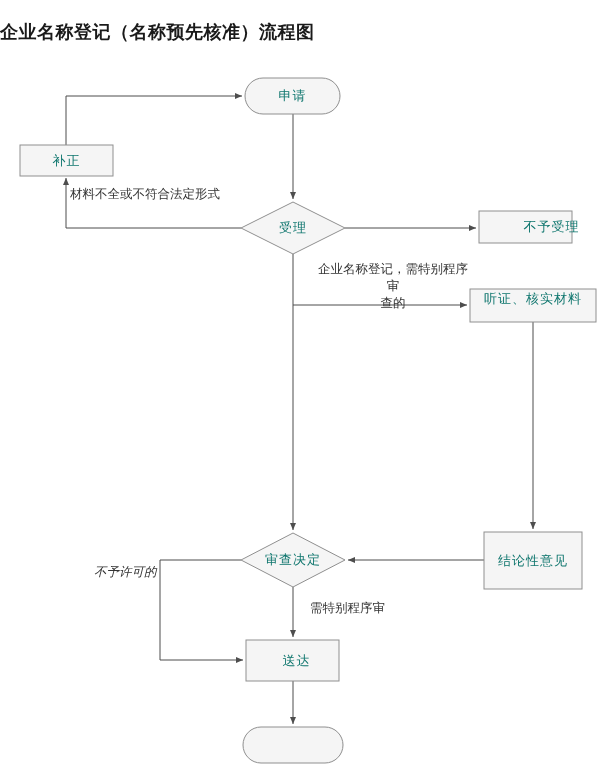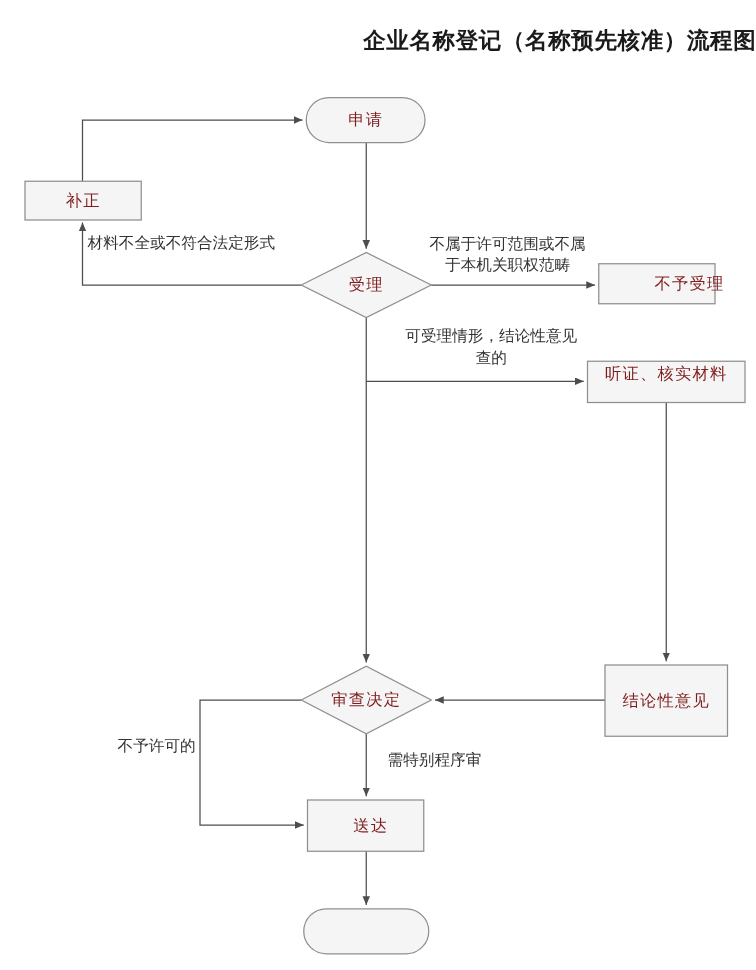--- a/index.html
+++ b/index.html
@@ -19,34 +19,34 @@
   .layer {
     position: absolute;
     left: 0;
     top: 0;
   }
   .title {
     position: absolute;
     left: 0;
     top: 20px;
     width: 100%;
-    text-align: right;
+    text-align: left;
     font-size: 18px;
     font-weight: 600;
     letter-spacing: 0.5px;
     color: #1a1a1a;
   }
   .node-label {
     position: absolute;
     display: flex;
     align-items: center;
     justify-content: center;
     font-size: 13px;
     letter-spacing: 1px;
-    color: #7f1d1d;
+    color: #0f766e;
     pointer-events: none;
   }
   .edge-label {
     position: absolute;
     font-size: 12.5px;
     line-height: 17px;
     color: #333333;
     white-space: pre-line;
     pointer-events: none;
   }
@@ -104,20 +104,18 @@
   <div class="node-label" style="left:245px; top:78px; width:95px; height:36px;">申请</div>
   <div class="node-label" style="left:20px; top:145px; width:93px; height:31px;text-align:right;">补正</div>
   <div class="node-label" style="left:241px; top:202px; width:104px; height:52px;">受理</div>
   <div class="node-label" style="left:479px; top:211px; width:93px; height:32px;padding-left:26px;">不予受理</div>
   <div class="node-label" style="left:470px; top:289px; width:126px; height:20px;">听证、核实材料</div>
   <div class="node-label" style="left:241px; top:533px; width:104px; height:54px;">审查决定</div>
   <div class="node-label" style="left:484px; top:532px; width:98px; height:57px;">结论性意见</div>
   <div class="node-label" style="left:246px; top:640px; width:101px; height:41px;">送达</div>
 
   <div class="edge-label" style="left:70px; top:186px;">材料不全或不符合法定形式</div>
-  <div class="edge-label centered" style="left:341px; top:187px; width:130px;">不属于许可范围或不属
-于本机关职权范畴</div>
-  <div class="edge-label centered" style="left:316px; top:261px; width:154px;">可受理情形，结论性意见
+  <div class="edge-label centered" style="left:316px; top:261px; width:154px;">企业名称登记，需特别程序审
 查的</div>
-  <div class="edge-label" style="left:94px; top:589px;">不予许可的</div>
+  <div class="edge-label" style="left:94px; top:564px;font-style:italic;">不予许可的</div>
   <div class="edge-label" style="left:310px; top:600px;">需特别程序审</div>
 
 </div>
 
 </body></html>

